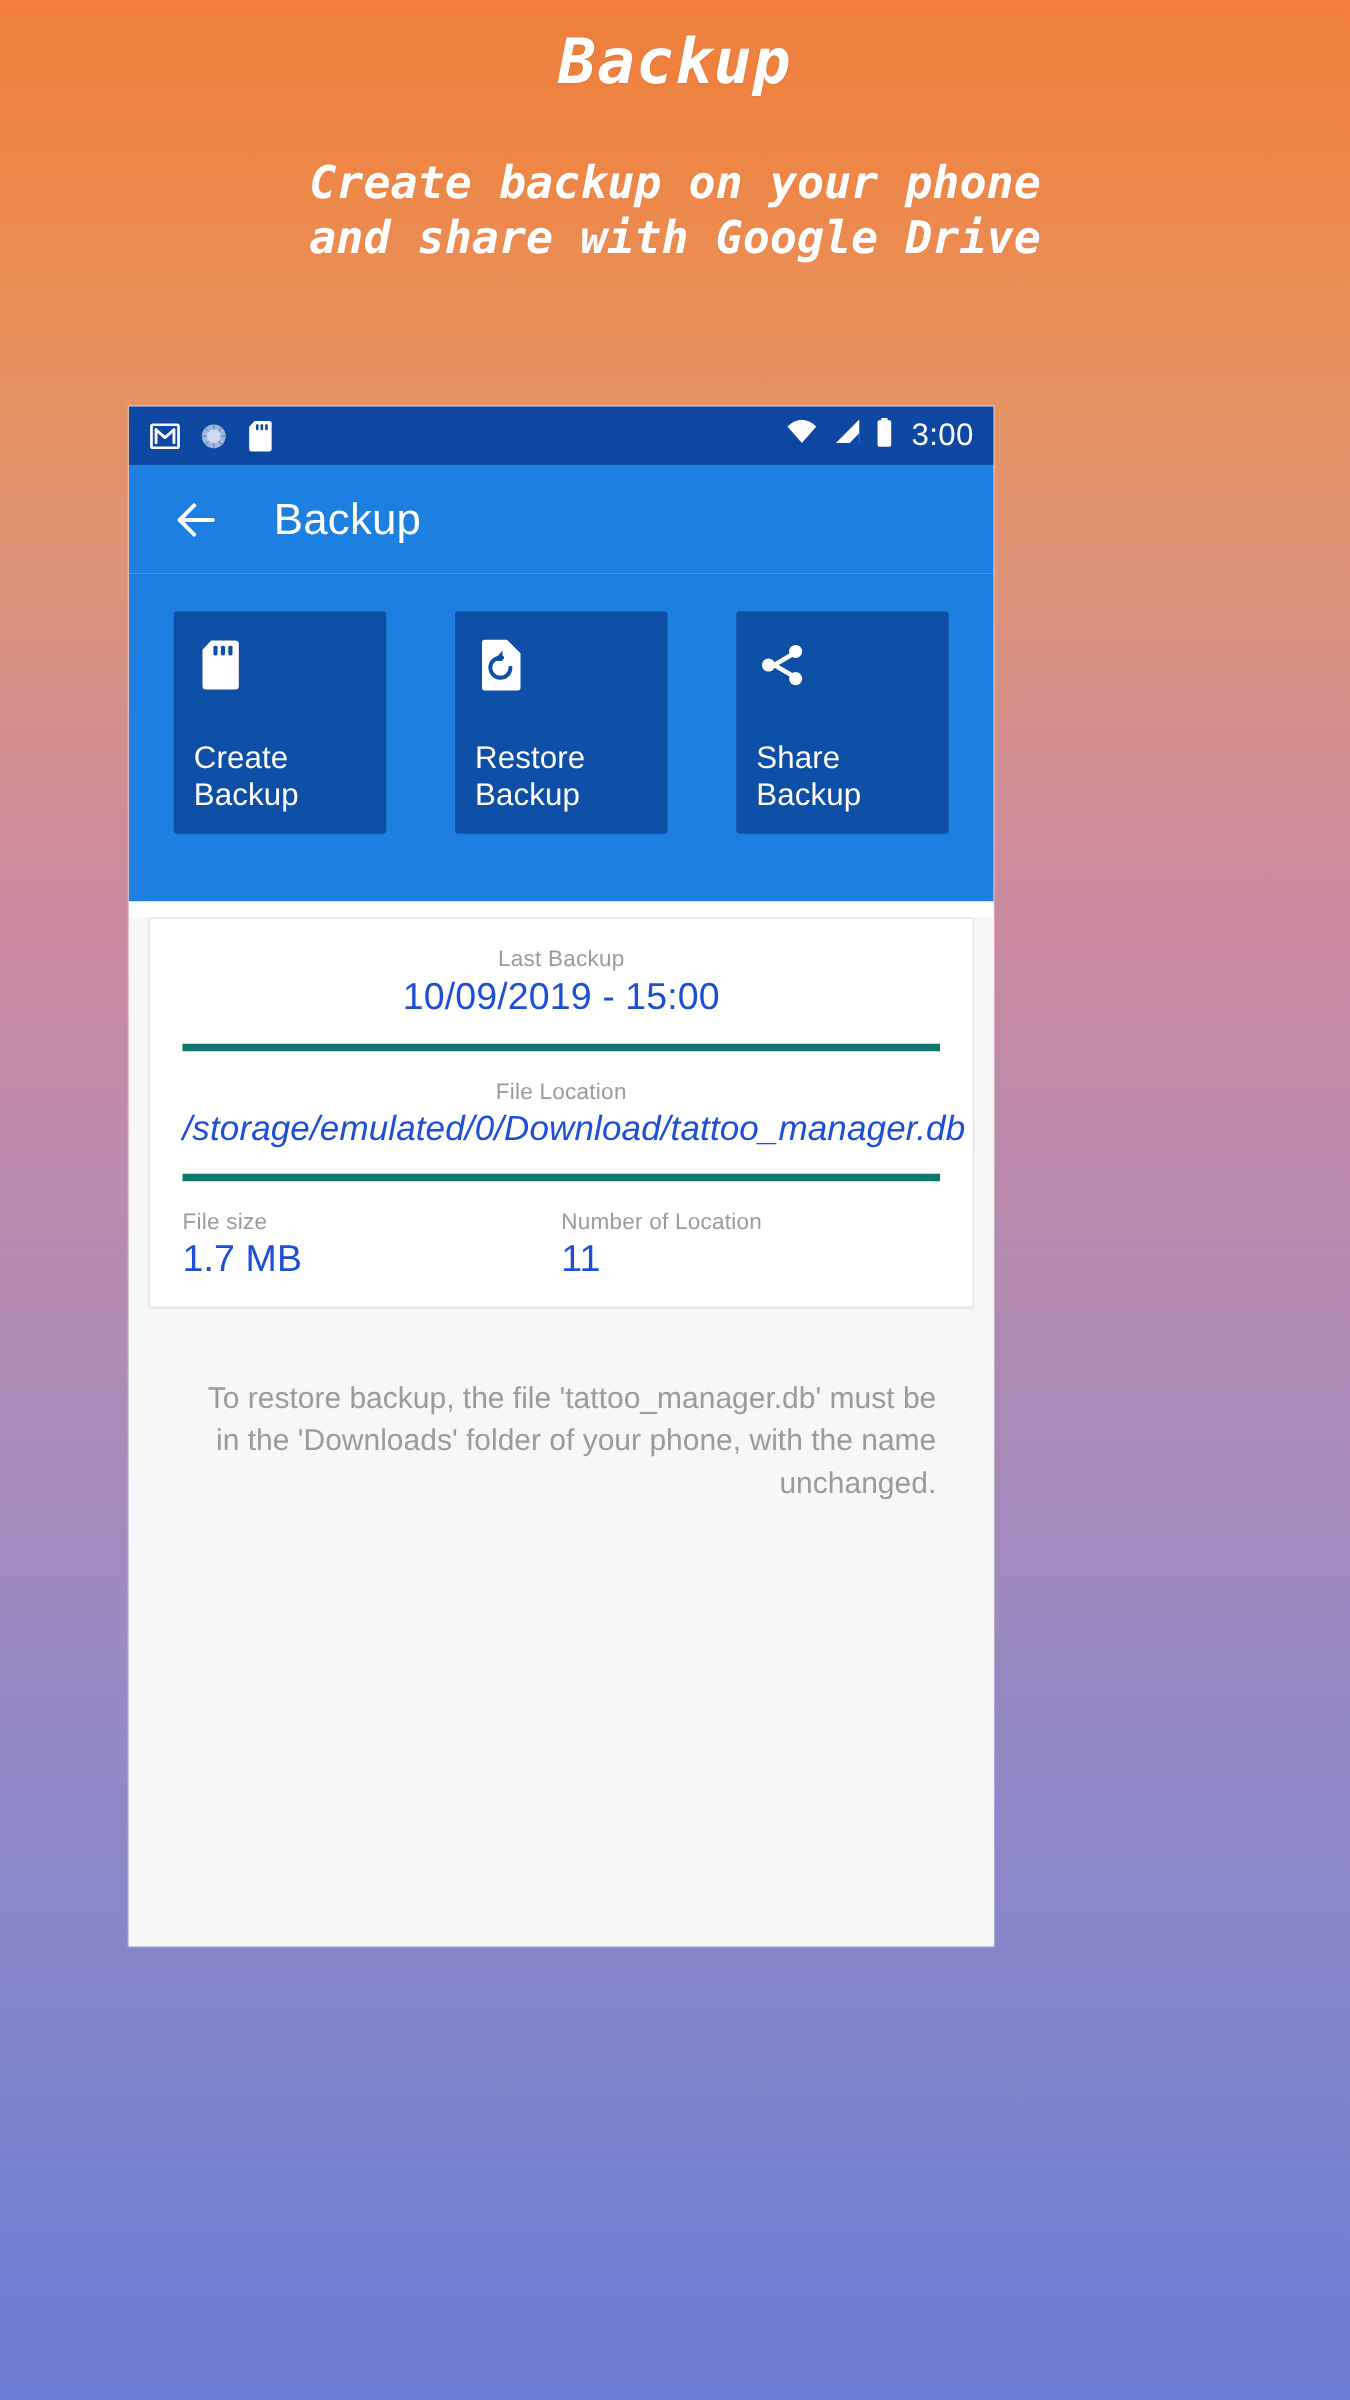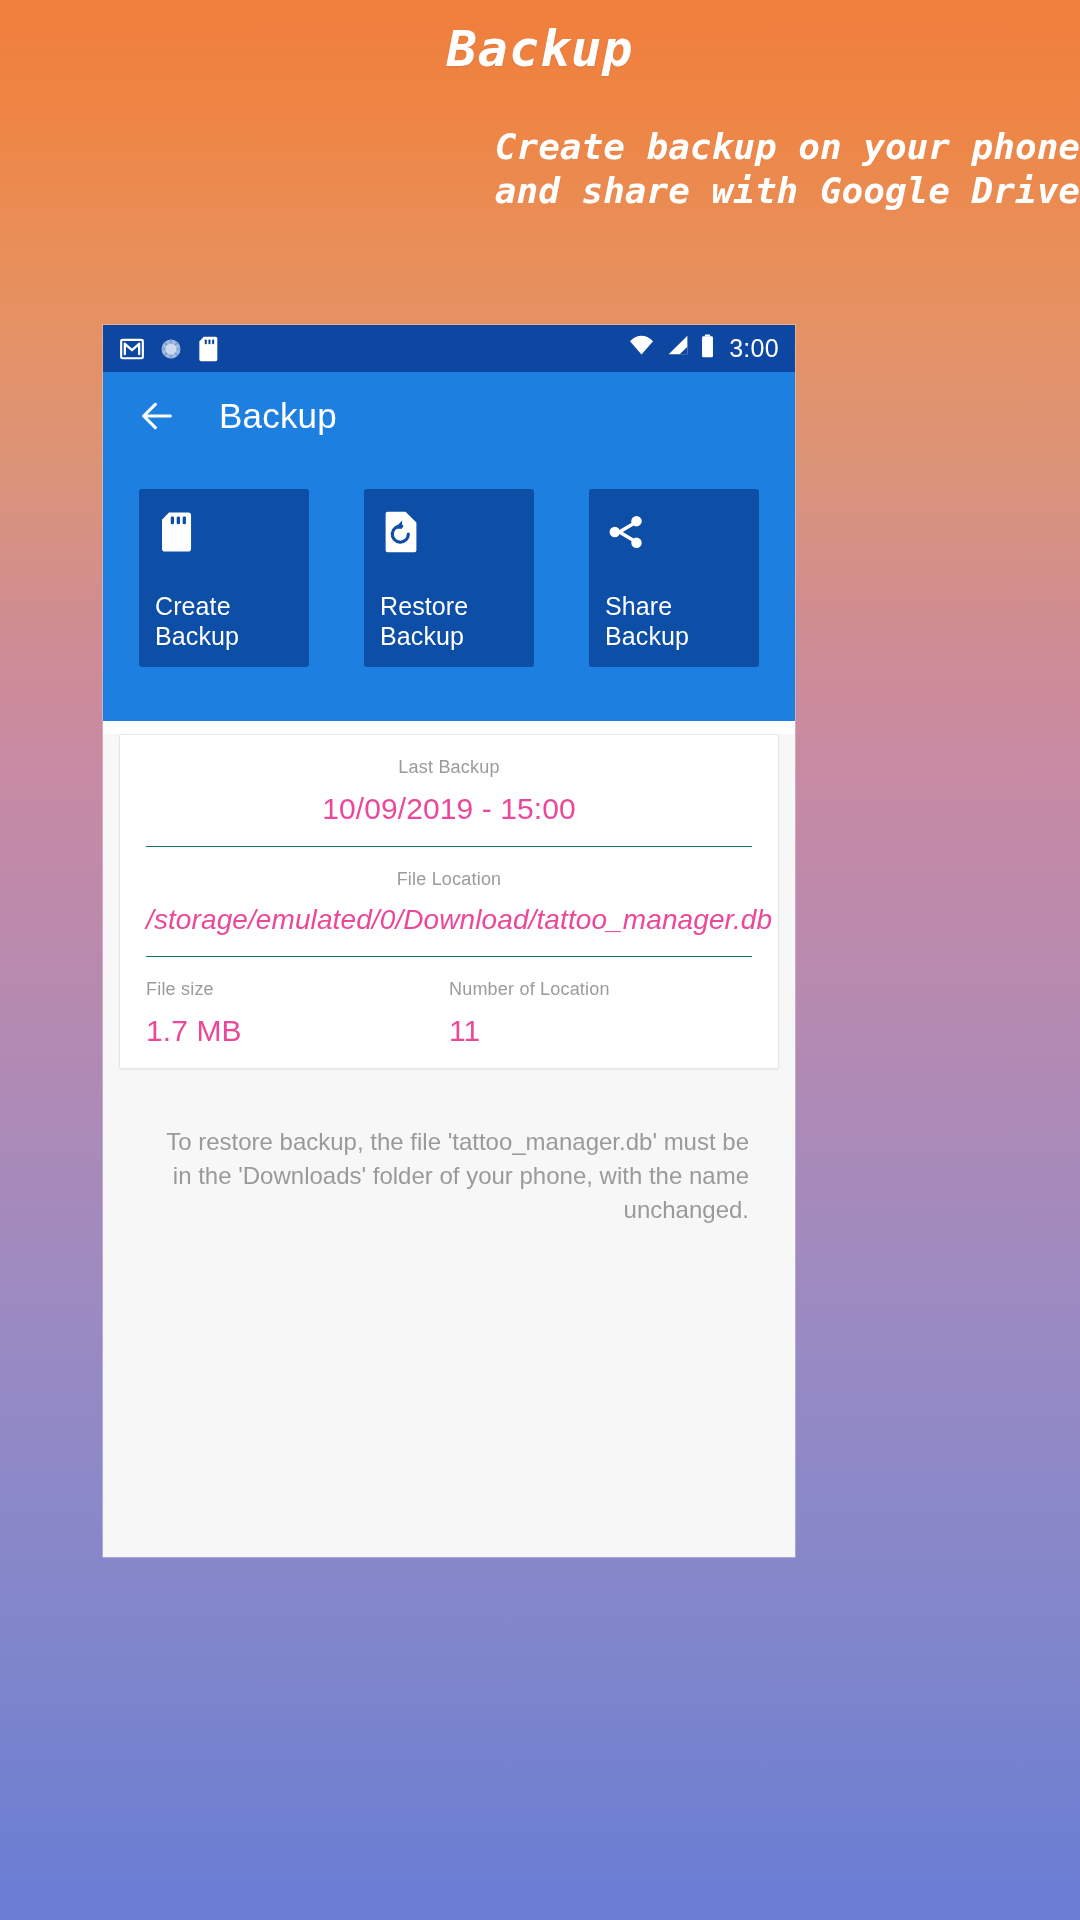--- a/index.html
+++ b/index.html
@@ -48,21 +48,20 @@
   }
   .promo-sub {
     font-family: "DejaVu Sans Mono", monospace;
     font-style: italic;
     font-weight: bold;
     font-size: 36px;
     line-height: 1.22;
     margin: 0;
     padding-top: 48px;
     letter-spacing: 0px;
-    text-align: right;
   }
 
   
   .phone {
     position: absolute;
     left: 103px;
     top: 325px;
     width: 692px;
     height: 1232px;
     background: #ffffff;
@@ -148,30 +147,30 @@
   }
   .card {
     background: #ffffff;
     margin: 13px 16px 0 16px;
     border: 1px solid #e6e6e6;
     border-radius: 2px;
     box-shadow: 0 1px 2px rgba(0,0,0,0.07);
     padding: 0 26px;
   }
   .row { padding: 22px 0 20px 0; text-align: center; }
-  .row + .row { border-top: 1px solid #0f766e; }
+  .row + .row { border-top: 6px solid #0f766e; }
   .lbl {
     color: #9b9b9b;
     font-size: 18px;
     letter-spacing: 0.2px;
   }
   .val {
-    color: #ec4899;
+    color: #1d4ed8;
     font-size: 30px;
-    margin-top: 14px;
+    margin-top: 3px;
     letter-spacing: 0.1px;
     white-space: nowrap;
   }
   .val.path { font-size: 28px; font-style: italic; }
   .row-split { display: flex; }
   .row-split .col { flex: 1; text-align: left; }
 
   .note {
     color: #9a9a9a;
     font-size: 24px;

